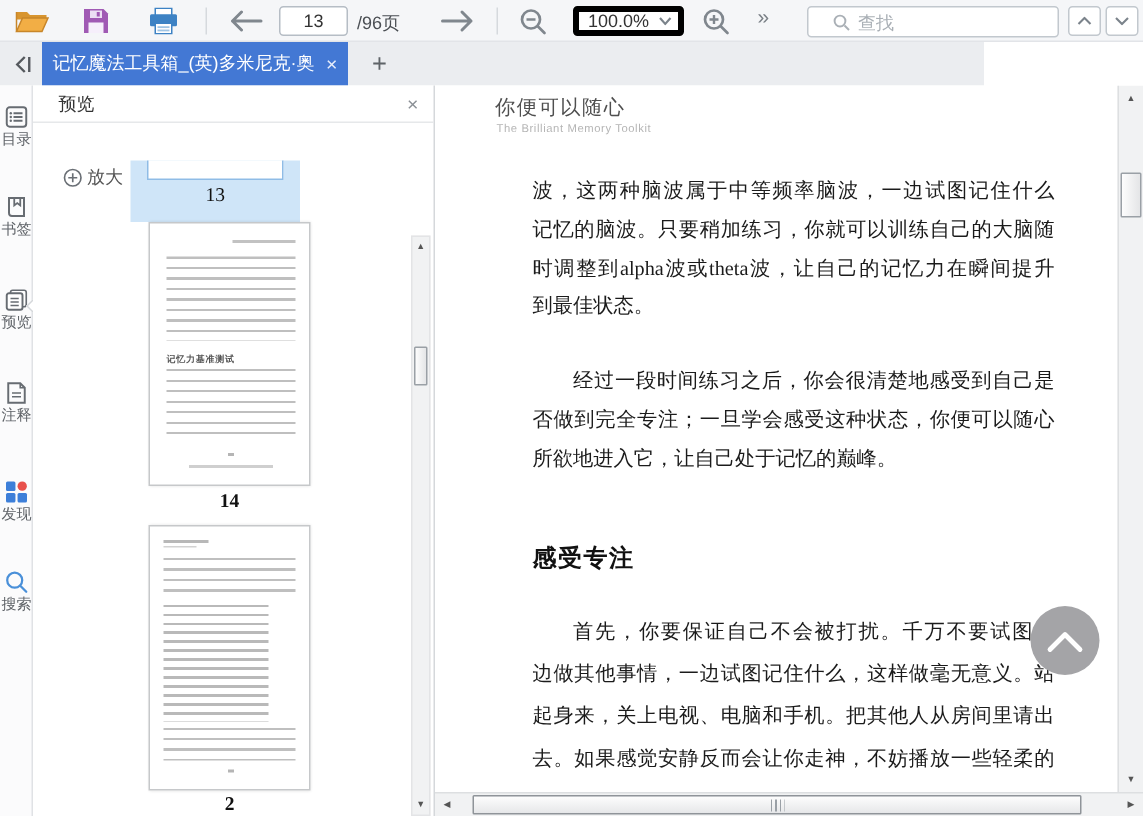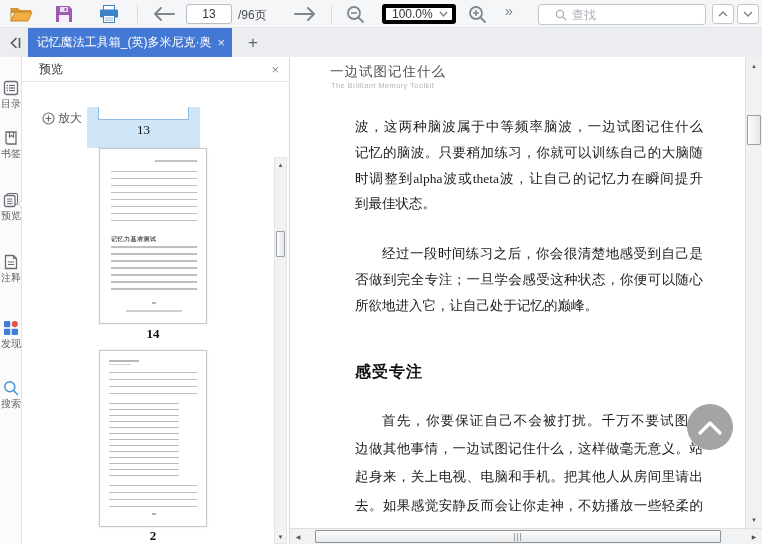--- a/index.html
+++ b/index.html
@@ -22,21 +22,21 @@
     padding:0 6px; gap:6px; font-size:12px; color:#333; cursor:pointer; }
   .more { left:505px; top:3px; font-size:14px; color:#7b8187; cursor:pointer; }
   .searchbox { left:538px; top:4px; width:168px; height:21px; border:1px solid #c2c8ce;
     border-radius:3px; background:#fff; display:flex; align-items:center; padding:0 16px; gap:5px; }
   .searchbox input { border:none; outline:none; flex:1; font-size:12px; color:#333; min-width:0; }
   .searchbox input::placeholder { color:#a9afb5; }
   .updown { top:4px; width:22px; height:20px; border:1px solid #c2c8ce; border-radius:3px;
     background:#fff; }
 
   
-  .tabbar { position:absolute; left:0; top:28px; width:762px; height:29px; background:#ebedf0;text-align:center; }
+  .tabbar { position:absolute; left:0; top:28px; width:656px; height:29px; background:#ebedf0; }
   .tabbar > * { position:absolute; }
   .collapse { left:4px; top:0; width:22px; height:29px; }
   .doc-tab { left:28px; top:0; width:204px; height:29px; background:#4378d4; color:#fff;
     display:flex; align-items:center; padding:0 7px; cursor:pointer; }
   .doc-tab .tab-title { font-size:12px; white-space:nowrap; overflow:hidden; flex:1; }
   .doc-tab .tab-close { font-size:13px; margin-left:4px; color:#e8eefb; cursor:pointer; }
   .newtab { left:240px; top:0; width:26px; height:29px; font-size:17px; color:#5f6468; }
 
   
   .content { position:absolute; left:0; top:57px; width:762px; height:487px; display:flex; }
@@ -256,21 +256,21 @@
     <div class="doc-tab">
       <span class="tab-title">记忆魔法工具箱_(英)多米尼克·奥</span>
       <span class="tab-close">×</span>
     </div>
     <div class="tbtn newtab">+</div>
   </div>
 
   <div class="content">
 
     <div class="iconbar">
-      <div class="rail-item" style="top:23px;">
+      <div class="rail-item" style="top:13px;">
         <span>
             <svg width="16" height="16" viewBox="0 0 16 16">
           <rect x="1.5" y="1.5" width="13" height="13" rx="2" stroke="#676c72" stroke-width="1.3" fill="none"></rect>
           <line x1="6" y1="5.5" x2="12" y2="5.5" stroke="#676c72" stroke-width="1.2"></line>
           <line x1="6" y1="8" x2="12" y2="8" stroke="#676c72" stroke-width="1.2"></line>
           <line x1="6" y1="10.5" x2="12" y2="10.5" stroke="#676c72" stroke-width="1.2"></line>
           <circle cx="4.2" cy="5.5" r=".8" fill="#676c72"></circle>
               <circle cx="4.2" cy="8" r=".8" fill="#676c72"></circle>
           <circle cx="4.2" cy="10.5" r=".8" fill="#676c72"></circle>
             </svg>
@@ -388,21 +388,21 @@
 
         <div class="sb-v panel-sb">
           <div class="sb-arrow" style="top:0;">▲</div>
           <div class="sb-thumb" style="top:73px;height:26px;"></div>
           <div class="sb-arrow" style="bottom:0;">▼</div>
         </div>
       </div>
     </div>
 
     <div class="main">
-      <div class="doc-title">一边试图记住什么</div>
+      <div class="doc-title">你便可以随心</div>
       <div class="doc-subtitle">The Brilliant Memory Toolkit</div>
 
       <div class="doc-body">
         <div class="dline">波，这两种脑波属于中等频率脑波，一边试图记住什么</div>
         <div class="dline">记忆的脑波。只要稍加练习，你就可以训练自己的大脑随</div>
         <div class="dline">时调整到alpha波或theta波，让自己的记忆力在瞬间提升</div>
         <div class="dline pe">到最佳状态。</div>
         <div class="dline ind">经过一段时间练习之后，你会很清楚地感受到自己是</div>
         <div class="dline">否做到完全专注；一旦学会感受这种状态，你便可以随心</div>
         <div class="dline pe">所欲地进入它，让自己处于记忆的巅峰。</div>

